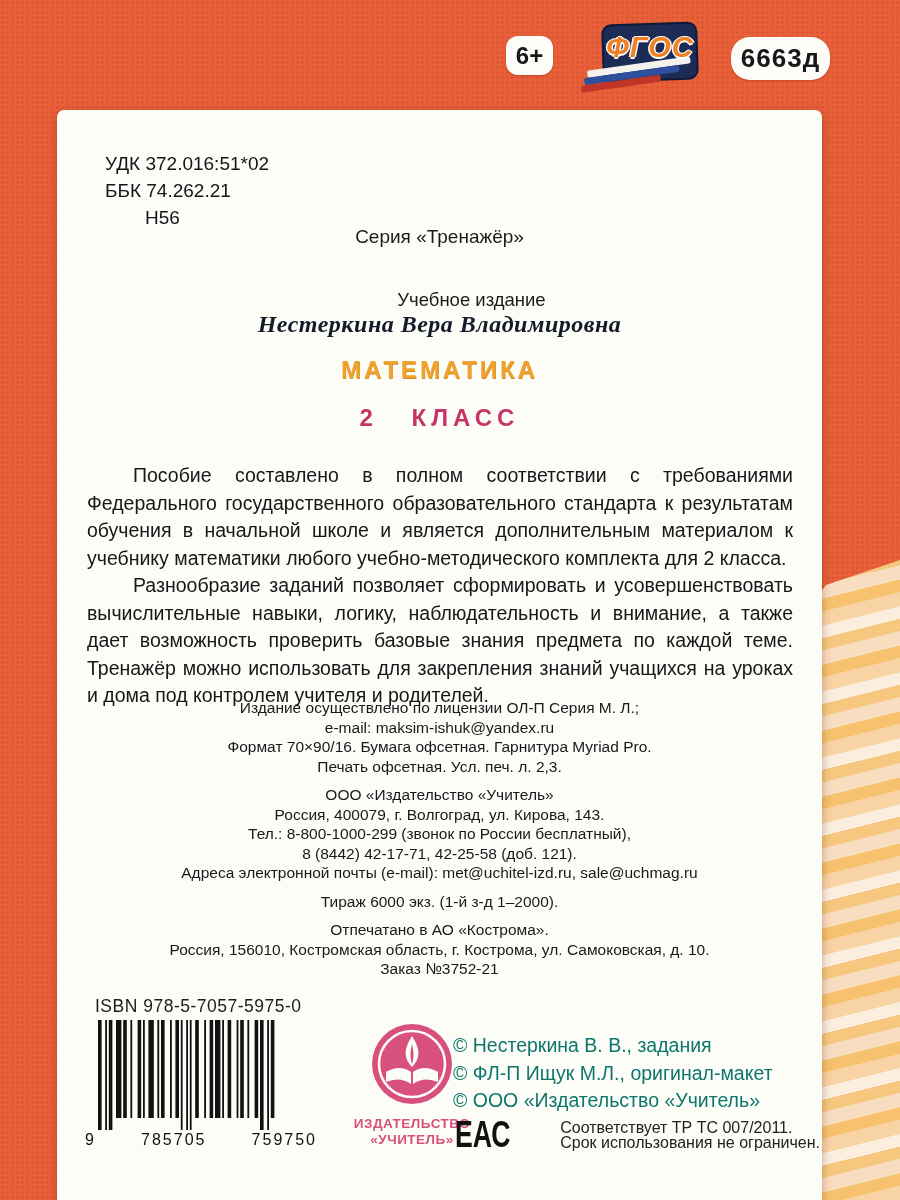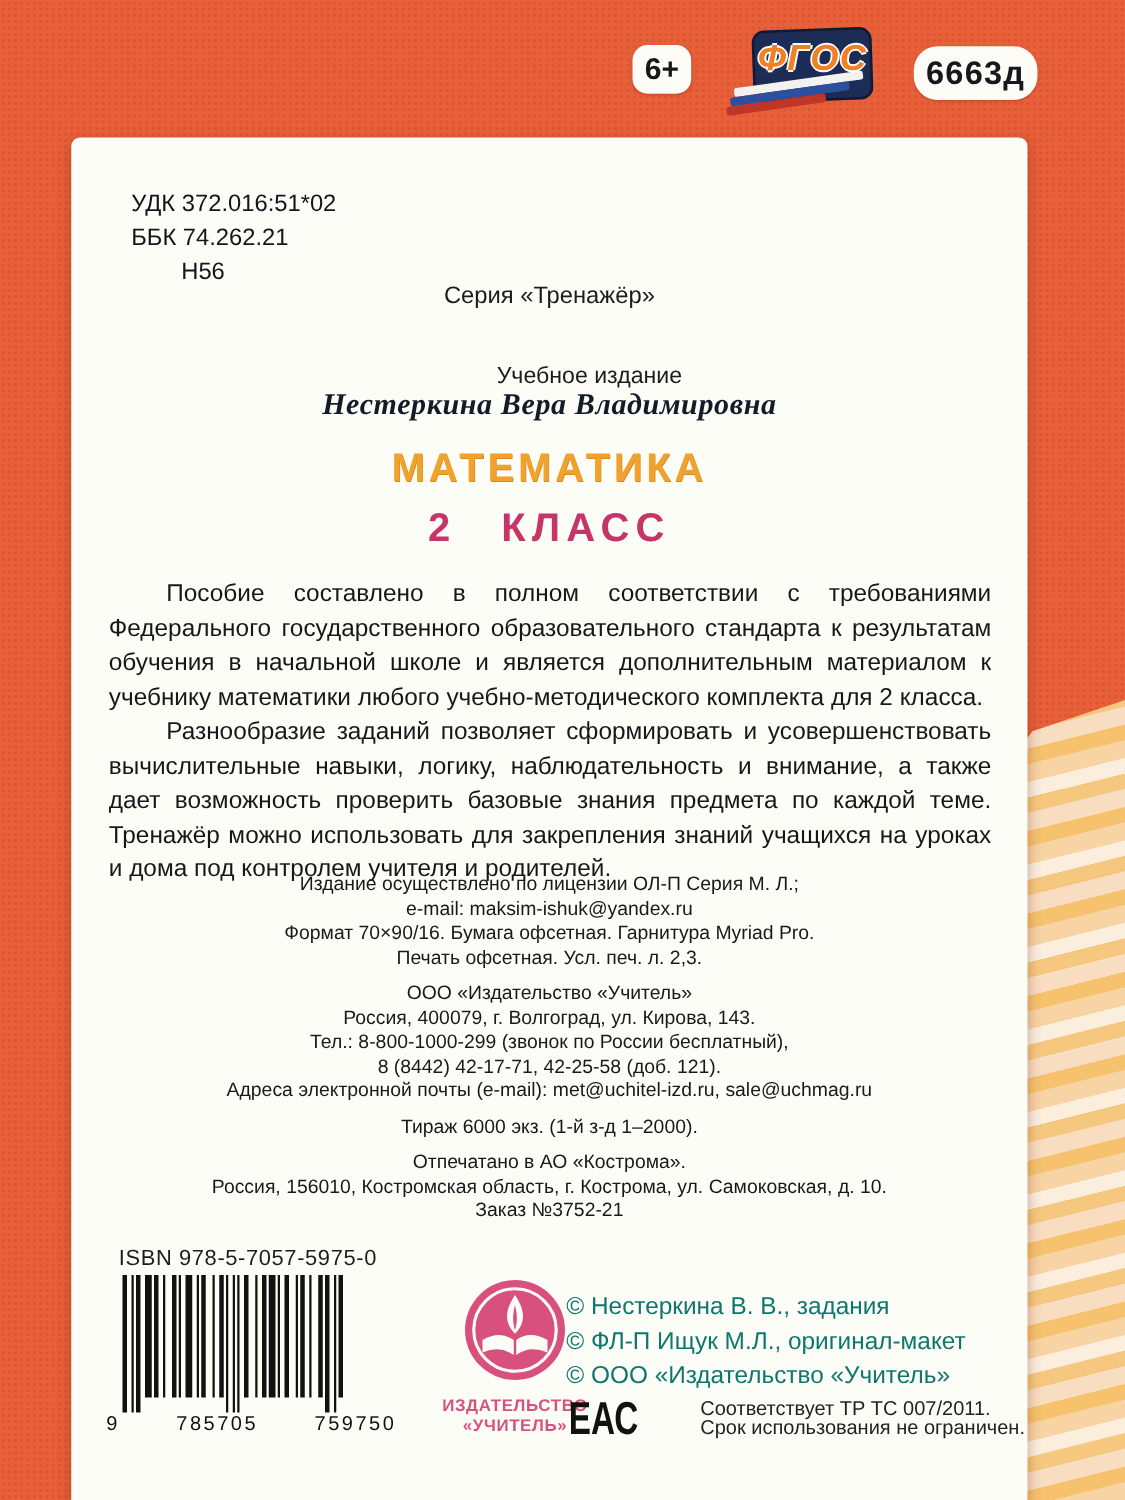--- a/index.html
+++ b/index.html
@@ -75,26 +75,26 @@
   .udk{position:absolute;left:48px;top:40px;font-size:19px;line-height:27px;color:#14141c;}
   .udk .indent{padding-left:40px;}
   .center-line{position:absolute;left:0;width:100%;text-align:center;}
   .series{top:116px;font-size:19px;}
   .edition-type{top:179px;font-size:18.5px;margin-left:32px;}
   .author{
     top:201px;font-family:"Liberation Serif",serif;font-style:italic;font-weight:bold;
     font-size:24px;color:#141b28;letter-spacing:.5px;
   }
   .book-title{
-    top:246px;font-size:32px;font-weight:bold;letter-spacing:3px;
+    top:246px;font-size:24px;font-weight:bold;letter-spacing:3px;
     color:var(--title-orange);
     text-shadow:.5px .5px 0 #d98a1a;
   }
   .book-subtitle{
-    top:294px;font-size:32px;font-weight:bold;letter-spacing:5px;word-spacing:22px;
+    top:294px;font-size:24px;font-weight:bold;letter-spacing:5px;word-spacing:22px;
     color:var(--subtitle-pink);
   }
   .annotation{position:absolute;left:30px;top:352px;width:706px;}
   .annotation p{
     font-size:19.5px;line-height:27.5px;text-align:justify;text-indent:46px;
     color:#17171a;
   }
   .imprint{position:absolute;left:0;top:588px;width:100%;text-align:center;
     font-size:15.5px;line-height:19.5px;color:#19191d;}
   .imprint .block{margin-bottom:9px;}

